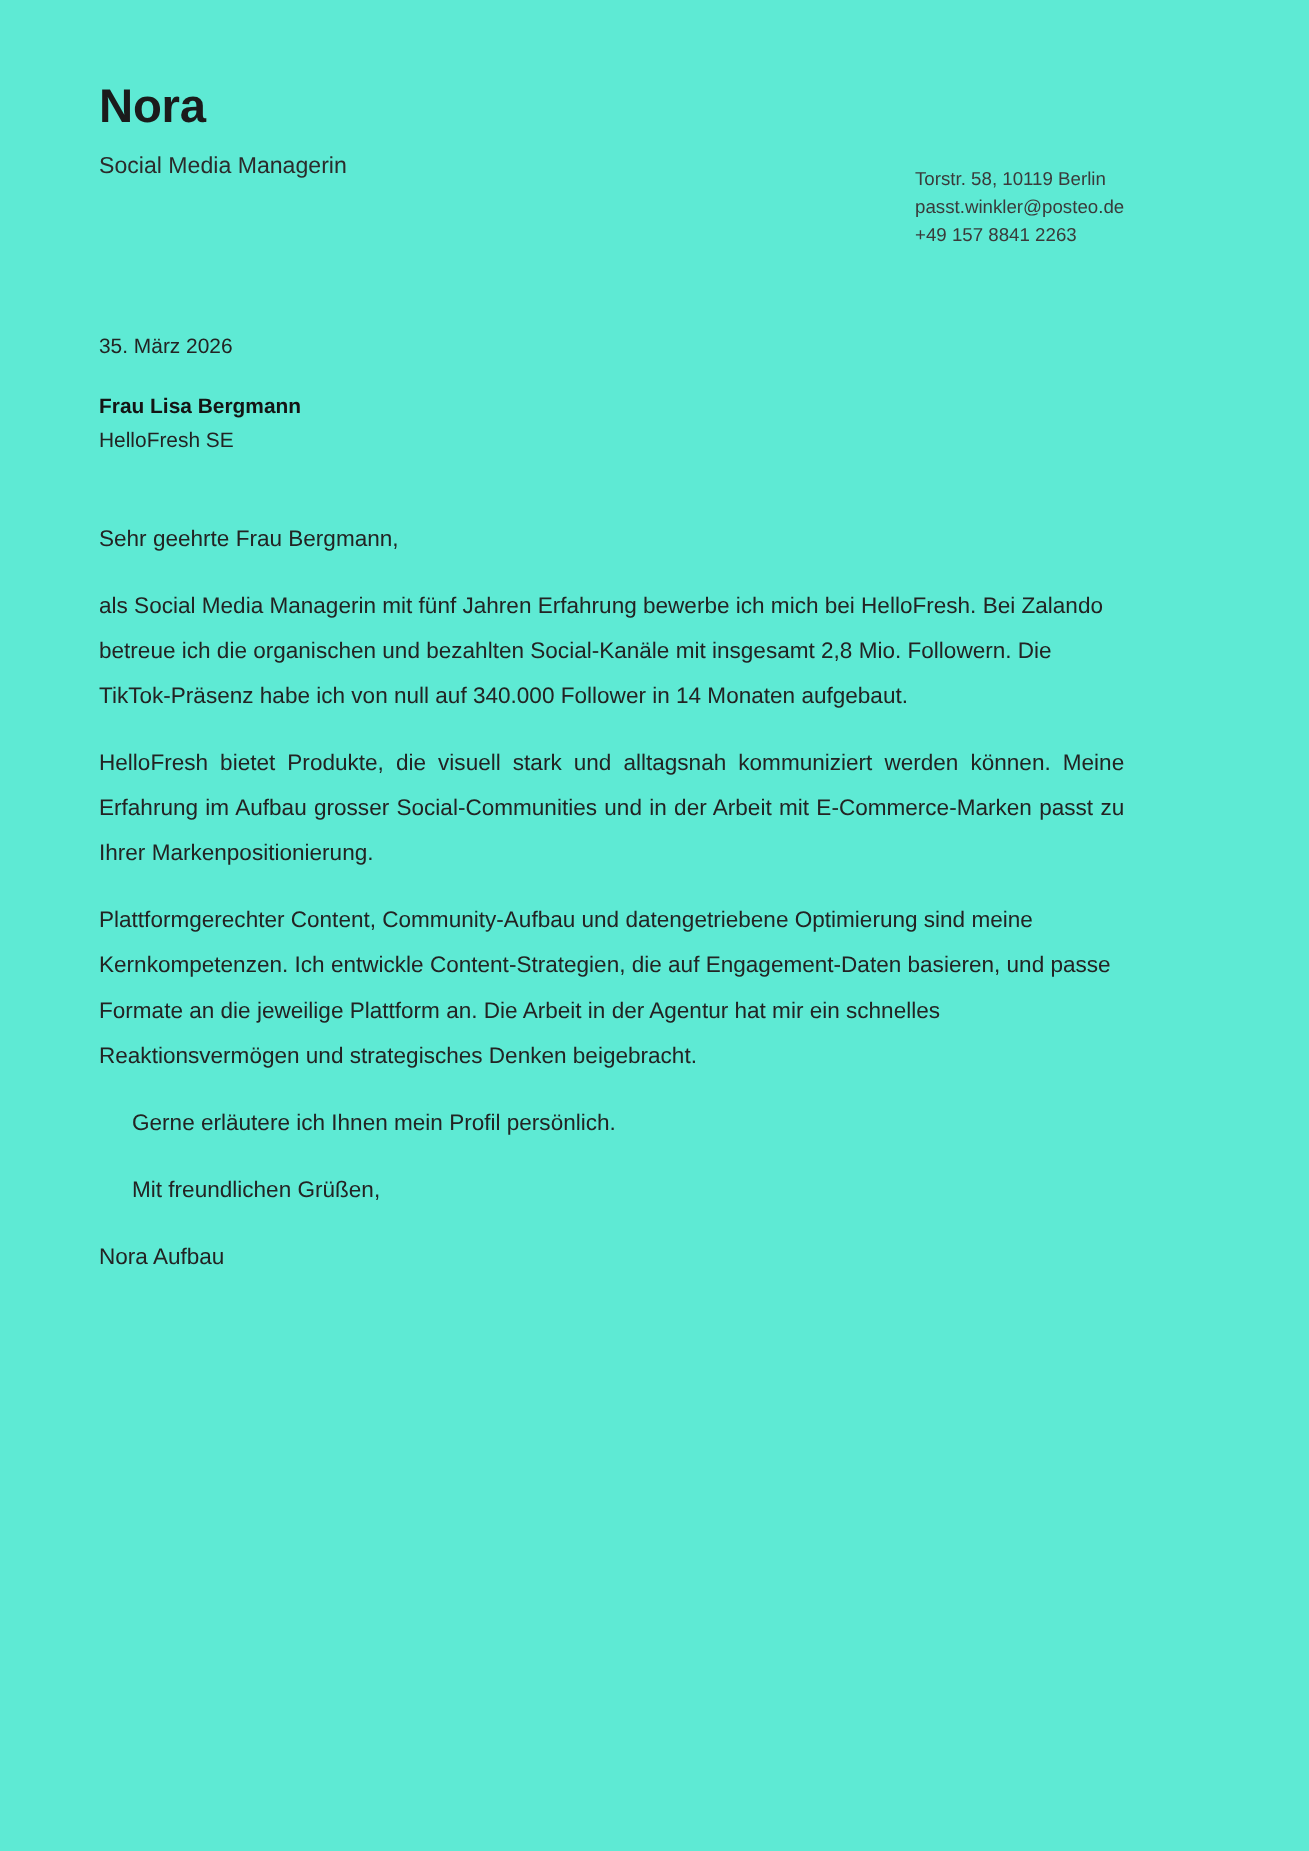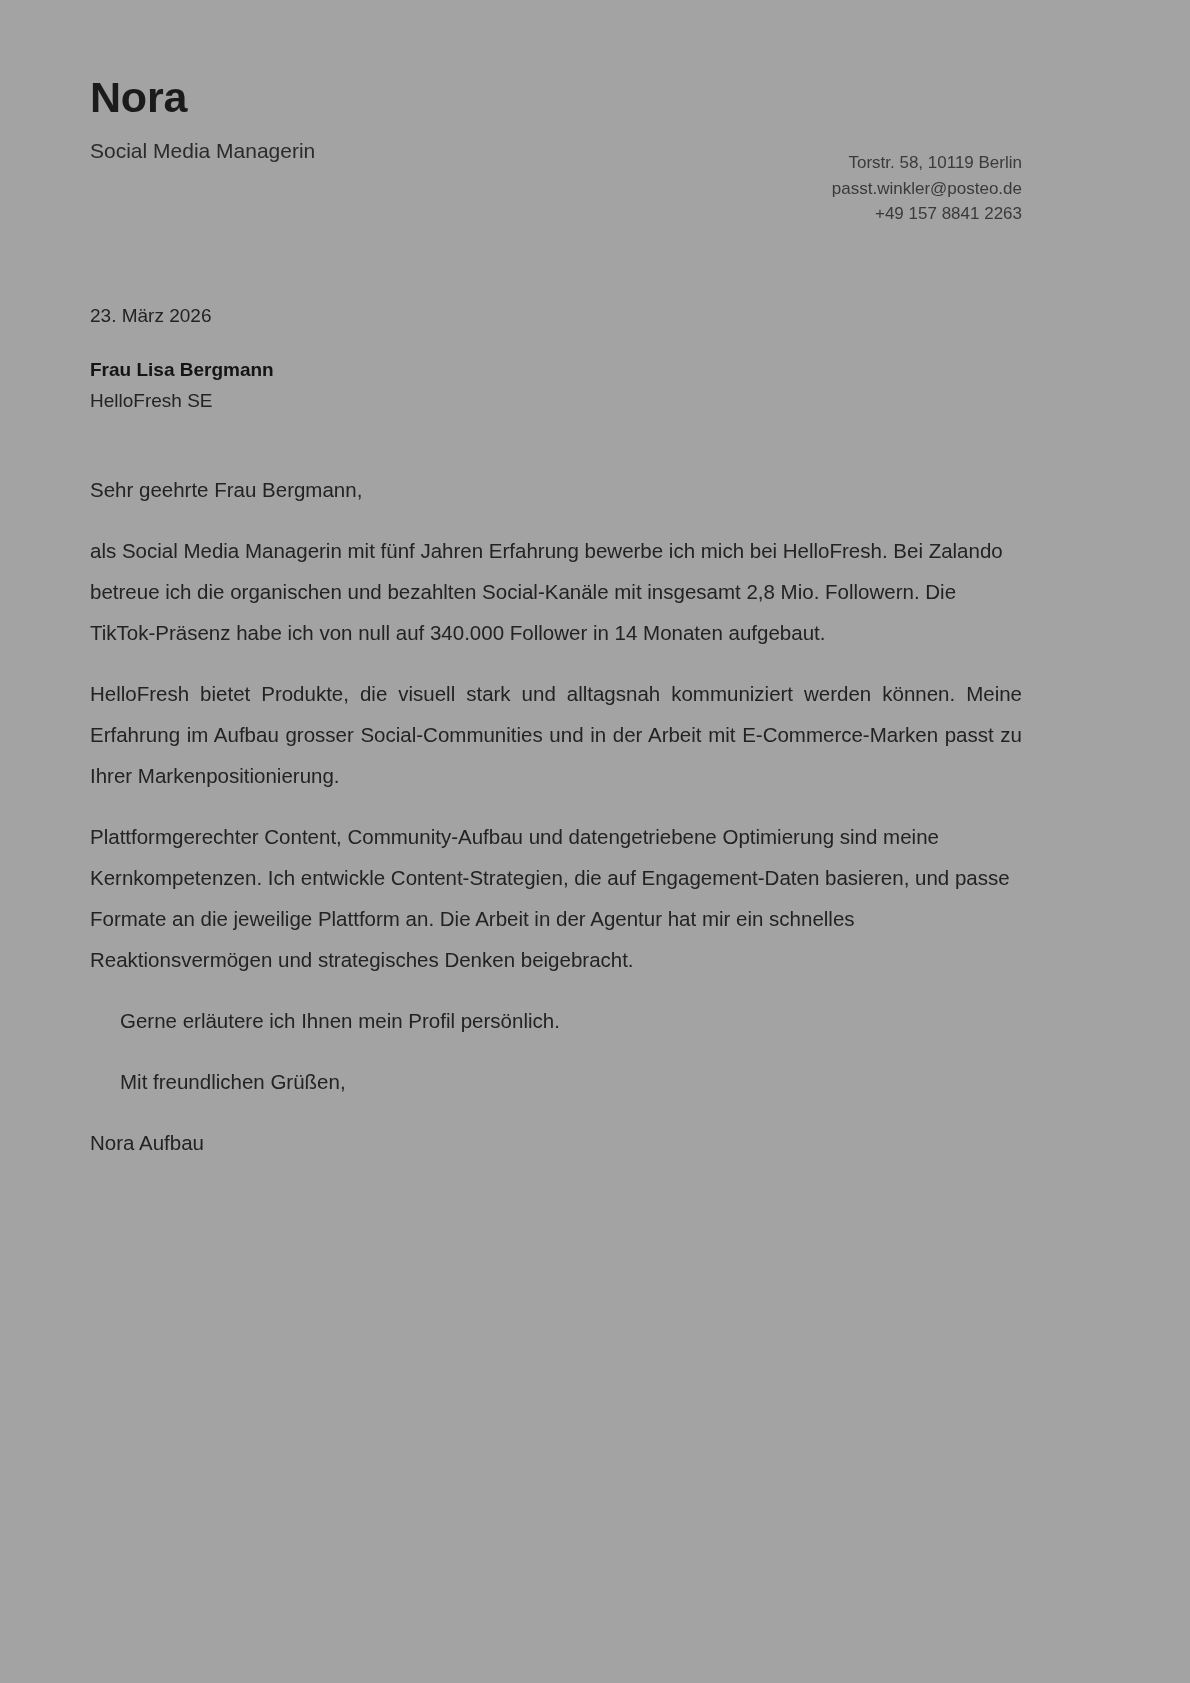--- a/index.html
+++ b/index.html
@@ -8,21 +8,21 @@
     background: #ffffff;
   }
   body {
     font-family: "Liberation Sans", "DejaVu Sans", sans-serif;
     -webkit-font-smoothing: antialiased;
   }
   .page {
     position: relative;
     width: 1190px;
     height: 1683px;
-    background: #a3a3a3;
+    background: #5eead4;
     box-sizing: border-box;
     padding: 0;
     overflow: hidden;
   }
   .inner {
     position: absolute;
     left: 90px;
     top: 0;
     width: 932px;
   }
@@ -70,21 +70,21 @@
     font-size: 21px;
     line-height: 28px;
     color: #2b2b2b;
     font-weight: normal;
     white-space: nowrap;
     text-align: center;
   }
 
   .contact {
     flex: 0 0 auto;
-    text-align: right;
+    text-align: left;
     padding-top: 84px;
     font-size: 17px;
     line-height: 25.5px;
     color: #3a3a3a;
   }
   .contact div {
     white-space: nowrap;
   }
 
   
@@ -152,21 +152,21 @@
 
       <div class="contact">
         <div>Torstr. 58, 10119 Berlin</div>
         <div>passt.winkler@posteo.de</div>
         <div>+49 157 8841 2263</div>
       </div>
 
     </div>
 
     <div class="meta">
-      <div class="date">23. März 2026</div>
+      <div class="date">35. März 2026</div>
       <div class="recipient">
         <div class="recipient-name">Frau Lisa Bergmann</div>
         <div class="recipient-company">HelloFresh SE</div>
       </div>
     </div>
 
     <div class="body-copy">
 
       <p class="para salutation">Sehr geehrte Frau Bergmann,</p>
 

